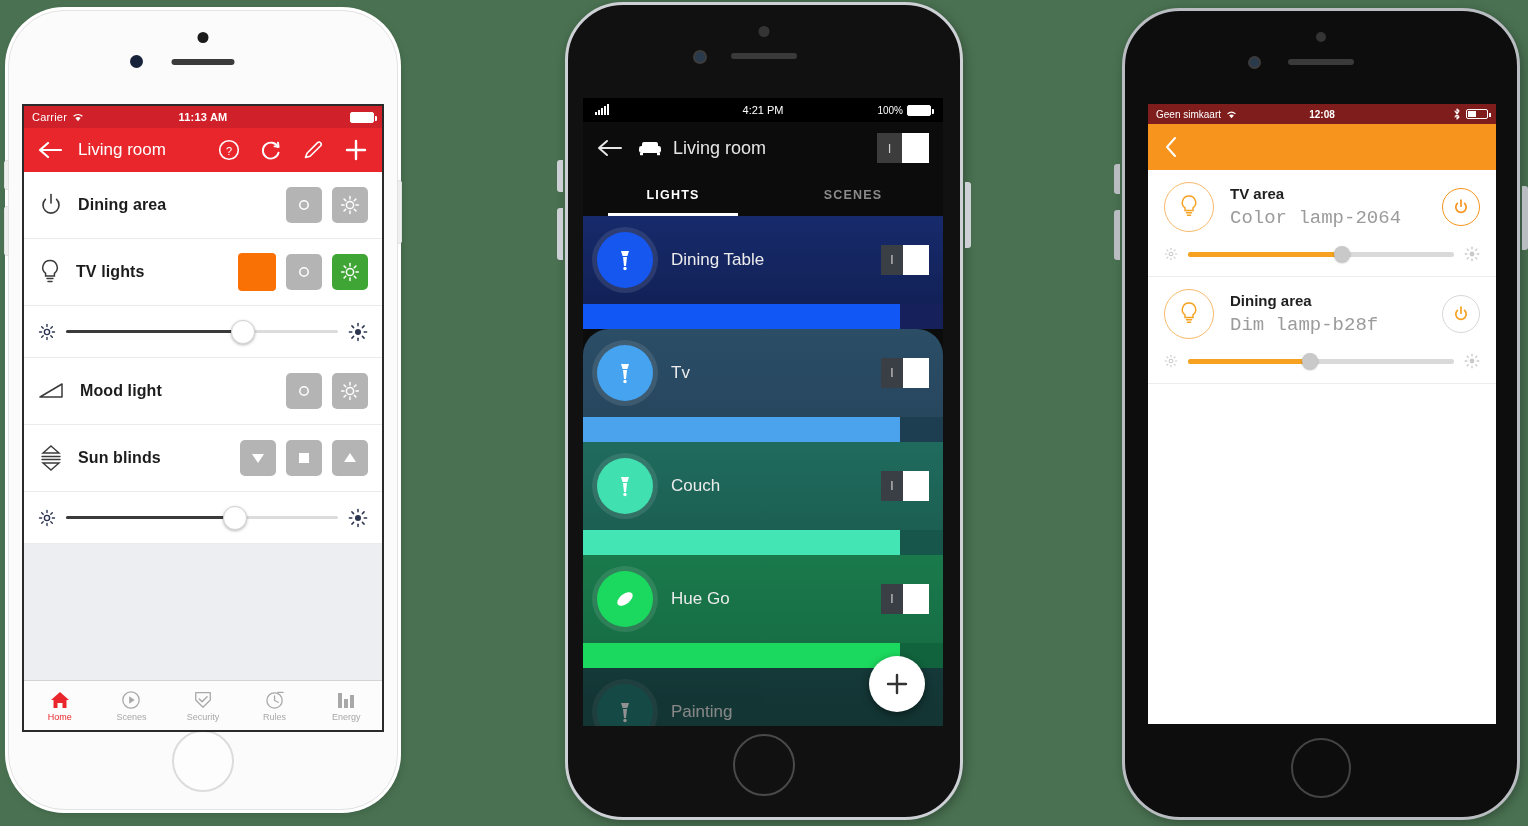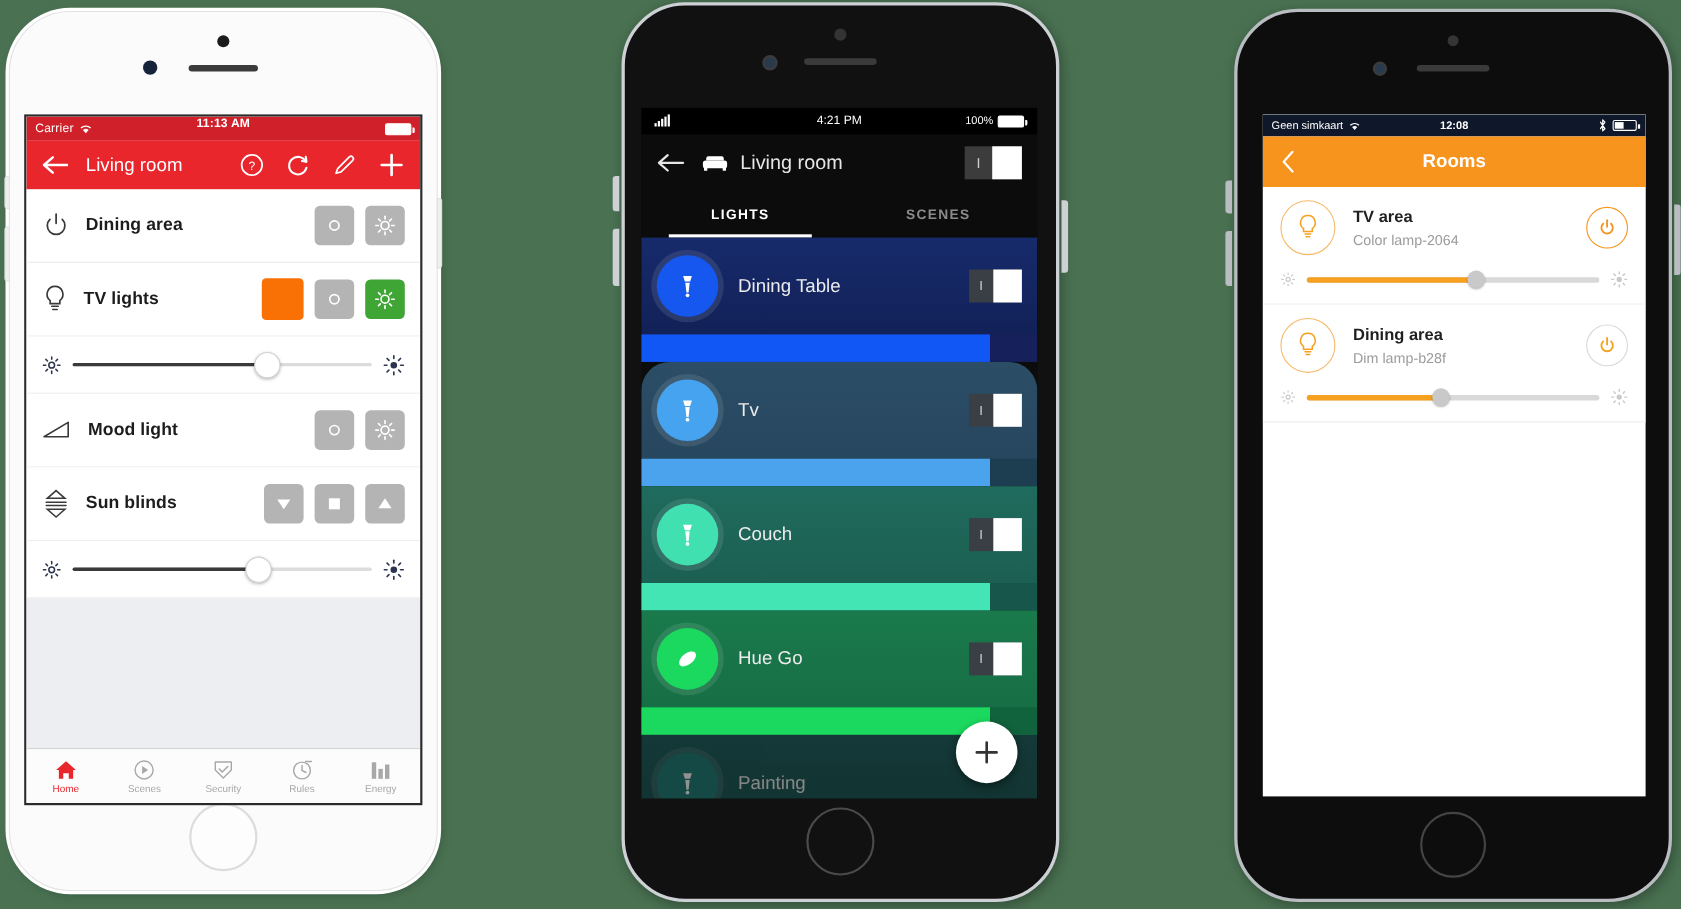--- a/index.html
+++ b/index.html
@@ -37,21 +37,21 @@
   }
   #phone1 .btn-right { position:absolute; right:-4px; top:170px; width:5px; height:64px;
     background:#efefef; border-radius:0 3px 3px 0; border:1px solid #e0e0e0; }
   #phone1 .btn-left-a { position:absolute; left:-4px; top:150px; width:5px; height:30px;
     background:#efefef; border-radius:3px 0 0 3px; border:1px solid #e0e0e0; }
   #phone1 .btn-left-b { position:absolute; left:-4px; top:196px; width:5px; height:50px;
     background:#efefef; border-radius:3px 0 0 3px; border:1px solid #e0e0e0; }
 
   
   .p1-status { height: 22px; background: #d0202a; color: #fff; display: flex;
-    padding: 0 8px; font-size: 11px; letter-spacing: .2px; }
+    align-items: center; padding: 0 8px; font-size: 11px; letter-spacing: .2px; }
   .p1-status .carrier { display:flex; align-items:center; gap:5px; }
   .p1-status .time { position: absolute; left: 0; right: 0; text-align: center;
     font-size: 11px; font-weight: bold; pointer-events: none; }
   .p1-status .right { margin-left: auto; display: flex; align-items: center; }
   .battery-full { width: 24px; height: 11px; border: 1px solid #fff; border-radius: 2px;
     position: relative; background: #fff; }
   .battery-full:after { content:""; position:absolute; right:-4px; top:3px;
     width:2px; height:5px; background:#fff; border-radius:0 1px 1px 0; }
 
   .p1-nav { height: 44px; background: #e8262c; display:flex; align-items:center;
@@ -151,40 +151,40 @@
     width:60px; height:60px; border-radius:50%; border:2px solid #444; }
   #phone3 .screen { position:absolute; left:26px; top:96px; width:348px; height:620px;
     background:#fff; overflow:hidden; }
   #phone3 .btn-right { position:absolute; right:-8px; top:178px; width:6px; height:64px;
     background:#b9bcc0; border-radius:0 3px 3px 0; }
   #phone3 .btn-left-a { position:absolute; left:-8px; top:156px; width:6px; height:30px;
     background:#b9bcc0; border-radius:3px 0 0 3px; }
   #phone3 .btn-left-b { position:absolute; left:-8px; top:202px; width:6px; height:50px;
     background:#b9bcc0; border-radius:3px 0 0 3px; }
 
-  .p3-status { height:20px; background:#0f172a; color:#fff; display:flex; align-items:center;
+  .p3-status { height:20px; background:#7f1d1d; color:#fff; display:flex; align-items:center;
     padding: 0 8px; font-size:10px; position:relative; }
   .p3-status .time { position:absolute; left:0; right:0; text-align:center; font-size:10px;font-weight:bold; }
   .p3-status .right { margin-left:auto; display:flex; align-items:center; gap:5px; }
   .battery-half { width:22px; height:10px; border:1px solid #fff; border-radius:2px;
     position:relative; padding:1px; }
   .battery-half i { display:block; width:45%; height:100%; background:#fff; }
   .battery-half:after { content:""; position:absolute; right:-4px; top:3px; width:2px;
     height:4px; background:#fff; }
   .p3-nav { height:46px; background:#f6941d; color:#fff; display:flex; align-items:center;
     padding: 0 16px; position:relative; }
   .p3-nav .title { position:absolute; left:0; right:0; text-align:center; font-size:17px;
     font-weight: 600; }
   .p3-row { padding: 12px 16px 14px 16px; border-bottom:1px solid #ededed; background:#fff; }
   .p3-row .head { display:flex; align-items:center; }
   .p3-row .bulbc { width:50px; height:50px; border-radius:50%; border:1.5px solid #f8b96a;
     display:flex; align-items:center; justify-content:center; flex: 0 0 50px; }
   .p3-row .txt { margin-left:16px; }
   .p3-row .nm { font-size:15px; font-weight:700; color:#1f1f1f; }
-  .p3-row .sub { font-size:13px; color:#9b9b9b; margin-top:5px; }
+  .p3-row .sub { font-size:19px; color:#9b9b9b; margin-top:5px;font-family:Liberation Mono, monospace; }
   .p3-row .pwr { margin-left:auto; width:38px; height:38px; border-radius:50%;
     border:1.5px solid #f6941d; display:flex; align-items:center; justify-content:center; }
   .p3-row .pwr.off { border-color:#d8d8d8; }
   .p3-slider { display:flex; align-items:center; gap:10px; margin-top:14px; }
   .p3-track { position:relative; flex:1; height:5px; background:#d9d9d9; border-radius:3px; }
   .p3-track .f { position:absolute; left:0; top:0; height:100%; background:#f6a11f; border-radius:3px; }
   .p3-track .k { position:absolute; top:50%; width:16px; height:16px; border-radius:50%;
     background:#c9c9c9; transform:translate(-50%,-50%); box-shadow:0 1px 2px rgba(0,0,0,.3); }
 
   svg { display:block; }
@@ -699,21 +699,20 @@
             </span>
         </span>
       </div>
 
       <div class="p3-nav">
         <span>
           <svg width="14" height="22" viewBox="0 0 14 22">
               <path d="M11 2 L3 11 L11 20" stroke="#fff" stroke-width="2" fill="none" stroke-linecap="round" stroke-linejoin="round"></path>
             </svg>
         </span>
-        <span class="title">Rooms</span>
       </div>
 
       <div id="p3list">
           <div class="p3-row">
             <div class="head">
               <span class="bulbc">
                 <svg width="24" height="28" viewBox="0 0 24 28">
                   <path d="M12 3 a6.6 6.6 0 0 0 -4 11.9 V17.5 h8 V14.9 A6.6 6.6 0 0 0 12 3 Z" stroke="#f6a11f" stroke-width="1.4" fill="none"></path>
                   <path d="M9.4 19.8 h5.2 M10.4 22.2 h3.2" stroke="#f6a11f" stroke-width="1.4" stroke-linecap="round"></path>
                 </svg>

